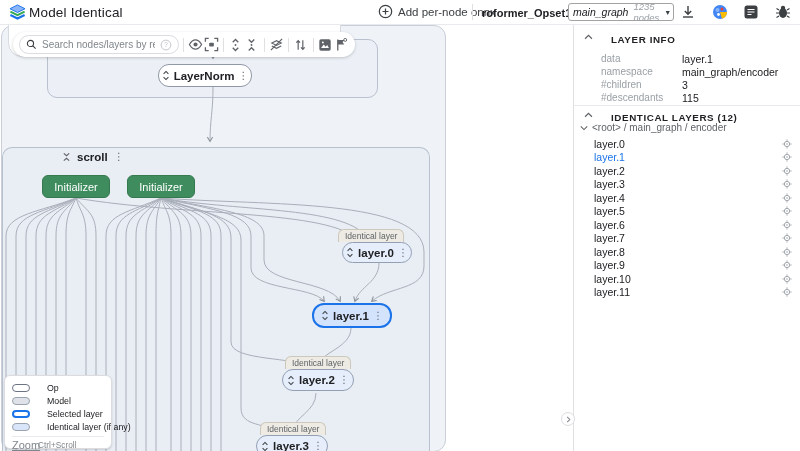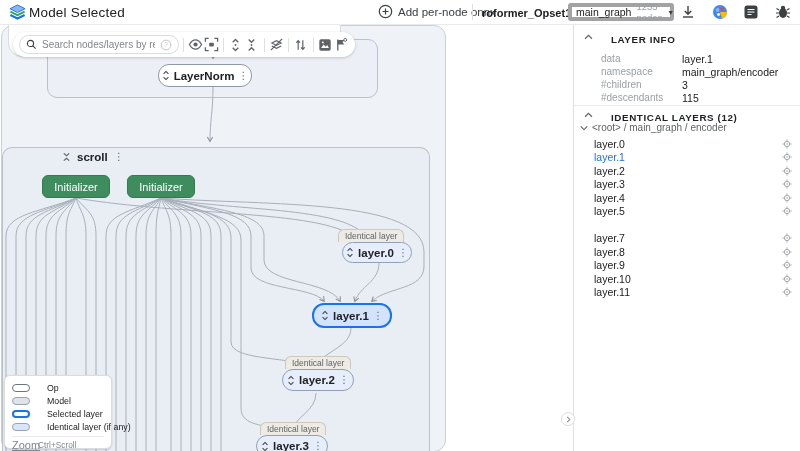--- a/index.html
+++ b/index.html
@@ -9,22 +9,22 @@
 
   
   #app-header { position:absolute; left:0; top:0; width:800px; height:25px; background:#fff;
     border-bottom:1px solid #e8eaed; z-index:40; }
   #app-title { position:absolute; left:29px; top:5px; font-size:13.5px; color:#202124; font-weight:500; letter-spacing:.2px; }
   #logo { position:absolute; left:9px; top:4px; }
   .hdr-btn { position:absolute; display:flex; align-items:center; gap:5px; color:#3c4043; font-size:11.5px; cursor:pointer; }
   #add-node-data { left:378px; top:4px; }
   #hdr-divider { position:absolute; left:472px; top:4px; width:1px; height:16px; background:#e0e0e0; }
   #model-file { position:absolute; left:482px; top:7px; font-size:11px; font-weight:bold; color:#202124; }
-  #graph-select { position:absolute; left:568px; top:3px; width:106px; height:18px; border:4px solid #a3a3a3;
-    border-radius:3px; background:#fff; display:flex; align-items:center; padding:0 4px; gap:5px; cursor:pointer; }
+  #graph-select { position:absolute; left:568px; top:3px; width:106px; height:18px; border:1px solid #a3a3a3;
+    border-radius:3px; background:#fff; display:flex; align-items:center; padding:0 4px; gap:5px; cursor:pointer;font-style:italic; }
   #graph-select .gname { font-size:10.5px; color:#202124; }
   #graph-select .gcount { font-size:9.5px; color:#9aa0a6; flex:1; }
   #graph-select .garrow { font-size:7px; color:#3c4043; }
   .hdr-icon { position:absolute; top:4px; width:16px; height:16px; cursor:pointer; }
 
   
   #graph-panel { position:absolute; left:0; top:25px; width:572px; height:426px; background:#fff; overflow:hidden; }
   #root-container { position:absolute; left:1px; top:0px; width:445px; height:427px;
     background:#eff2f7; border:1px solid #c9ced8; border-radius:12px; }
   #top-white-bar { position:absolute; left:8px; top:-2px; width:333px; height:34px; background:#fff;
@@ -99,21 +99,21 @@
 <body>
 
 <div id="stage">
 
   <div id="app-header">
     <svg id="logo" width="17" height="17" viewBox="0 0 18 18">
       <path d="M9 1 L17 5 9 9 1 5Z" fill="#8ab4f8" stroke="#1a73e8" stroke-width="1"></path>
       <path d="M1.5 8 L9 11.8 16.5 8" fill="none" stroke="#34a853" stroke-width="2.2"></path>
       <path d="M1.5 11.6 L9 15.4 16.5 11.6" fill="none" stroke="#1a73e8" stroke-width="2.2"></path>
     </svg>
-    <div id="app-title">Model Selected</div>
+    <div id="app-title">Model Identical</div>
 
     <div id="add-node-data" class="hdr-btn">
       <svg width="15" height="15" viewBox="0 0 16 16">
         <circle cx="8" cy="8" r="6.6" fill="none" stroke="#3c4043" stroke-width="1.3"></circle>
         <path d="M8 4.8 V11.2 M4.8 8 H11.2" stroke="#3c4043" stroke-width="1.3"></path>
       </svg>
       <span>Add per-node onnx</span>
     </div>
     <div id="hdr-divider"></div>
     <div id="model-file">roformer_Opset17.onnx</div>
@@ -448,20 +448,28 @@
         </svg>
     </div>
     <div class="il-row" style="top:179.5px;">
       <span class="t">layer.5</span>
       <svg width="10" height="10" viewBox="0 0 12 12">
           <circle cx="6" cy="6" r="3.2" fill="none" stroke="#9aa0a6" stroke-width="1.1"></circle>
           <circle cx="6" cy="6" r="1" fill="#9aa0a6"></circle>
           <path d="M6 0.5 V2.2 M6 9.8 V11.5 M0.5 6 H2.2 M9.8 6 H11.5" stroke="#9aa0a6" stroke-width="1.1"></path>
         </svg>
     </div>
+    <div class="il-row" style="top:193px;">
+      <span class="t">layer.6</span>
+      <svg width="10" height="10" viewBox="0 0 12 12">
+          <circle cx="6" cy="6" r="3.2" fill="none" stroke="#9aa0a6" stroke-width="1.1"></circle>
+          <circle cx="6" cy="6" r="1" fill="#9aa0a6"></circle>
+          <path d="M6 0.5 V2.2 M6 9.8 V11.5 M0.5 6 H2.2 M9.8 6 H11.5" stroke="#9aa0a6" stroke-width="1.1"></path>
+        </svg>
+    </div>
     <div class="il-row" style="top:206.5px;">
       <span class="t">layer.7</span>
       <svg width="10" height="10" viewBox="0 0 12 12">
           <circle cx="6" cy="6" r="3.2" fill="none" stroke="#9aa0a6" stroke-width="1.1"></circle>
           <circle cx="6" cy="6" r="1" fill="#9aa0a6"></circle>
           <path d="M6 0.5 V2.2 M6 9.8 V11.5 M0.5 6 H2.2 M9.8 6 H11.5" stroke="#9aa0a6" stroke-width="1.1"></path>
         </svg>
     </div>
     <div class="il-row" style="top:220px;">
       <span class="t">layer.8</span>

